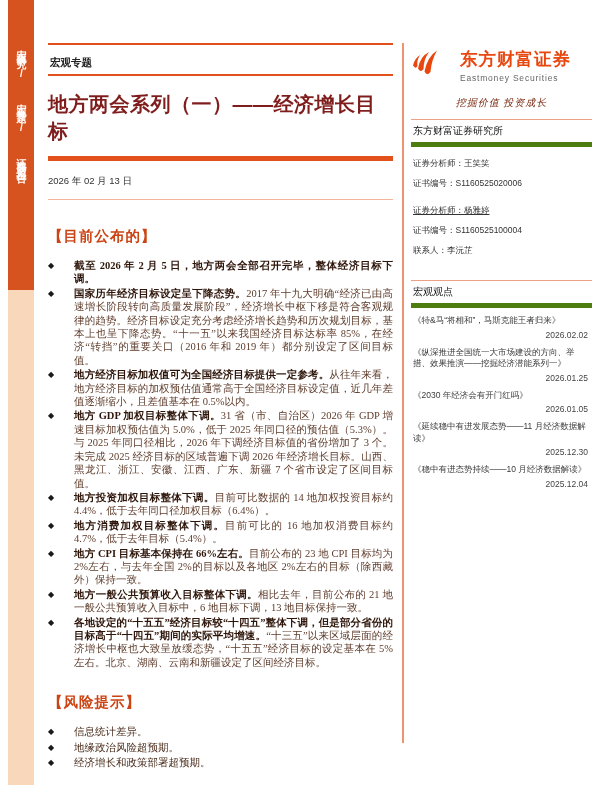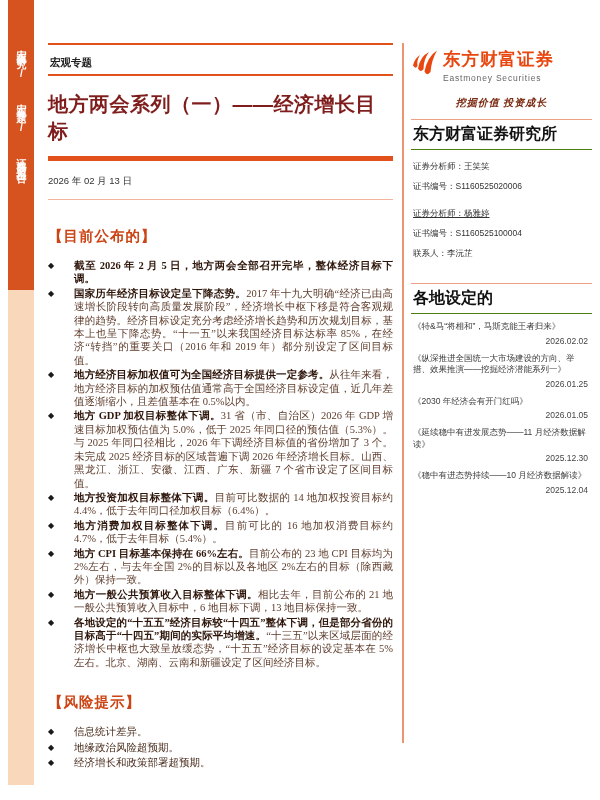--- a/index.html
+++ b/index.html
@@ -35,28 +35,28 @@
   .bullet .lead{color:#2E150A;}
 
   .risk-row{display:flex;margin-bottom:2.5px;}
   .risk-row .txt{font-family:"Liberation Serif",serif;font-size:10.5px;color:#4A2C1C;line-height:13px;}
 
   
   .vline{position:absolute;left:402px;top:43px;width:1.5px;height:700px;background:#EC9471;}
 
   
   .side-col{position:absolute;left:411px;top:0;width:181px;}
-  .brand{margin-top:47px;display:flex;align-items:flex-start;gap:5px;}
+  .brand{margin-top:47px;display:flex;align-items:flex-start;gap:22px;}
   .brand svg{flex:none;margin-top:2px;}
   .brand-cn{font-size:17.5px;font-weight:bold;color:#E8470F;letter-spacing:1px;white-space:nowrap;}
   .brand-en{font-size:8.5px;color:#666;letter-spacing:.8px;margin-top:2px;}
-  .slogan{margin-top:13px;text-align:center;font-style:italic;font-weight:bold;font-size:10px;
+  .slogan{margin-top:13px;text-align:center;font-style:italic;font-weight:normal;font-size:10px;
           color:#7C2B12;font-family:"Liberation Serif",serif;letter-spacing:1px;}
-  .side-sec-head{margin-top:9px;border-top:1px solid #EDA083;border-bottom:1px solid #4d7c0f;
-                 padding:4px 2px;font-size:16px;font-weight:bold;color:#111;}
+  .side-sec-head{margin-top:9px;border-top:1px solid #EDA083;border-bottom:5px solid #4d7c0f;
+                 padding:4px 2px;font-size:10px;font-weight:normal;color:#111;}
   .analysts{padding:3px 2px 6px;}
   .an-row{font-size:8.5px;color:#333;margin:8px 0;}
   .an-row:nth-child(3){margin-top:15px;text-decoration:underline;}
   .related{padding:2px 2px 0;}
   .rel-item{margin:5px 0 7px;}
   .rel-title{font-size:8.5px;color:#3a3a3a;line-height:11.5px;}
   .rel-date{text-align:right;font-size:8.5px;color:#444;margin-top:3px;padding-right:2px;}
 </style>
 </head>
 <body>
@@ -152,21 +152,21 @@
 
     <div class="side-sec-head">东方财富证券研究所</div>
     <div id="analysts" class="analysts">
         <div class="an-row">证券分析师：王笑笑</div>
         <div class="an-row">证书编号：S1160525020006</div>
         <div class="an-row">证券分析师：杨雅婷</div>
         <div class="an-row">证书编号：S1160525100004</div>
         <div class="an-row">联系人：李沅芷</div>
       </div>
 
-    <div class="side-sec-head">各地设定的</div>
+    <div class="side-sec-head">宏观观点</div>
     <div id="related" class="related">
         <div class="rel-item">
           <div class="rel-title">《特&amp;马“将相和”，马斯克能王者归来》</div>
           <div class="rel-date">2026.02.02</div>
         </div>
         <div class="rel-item">
           <div class="rel-title">《纵深推进全国统一大市场建设的方向、举措、效果推演——挖掘经济潜能系列一》</div>
           <div class="rel-date">2026.01.25</div>
         </div>
         <div class="rel-item">

